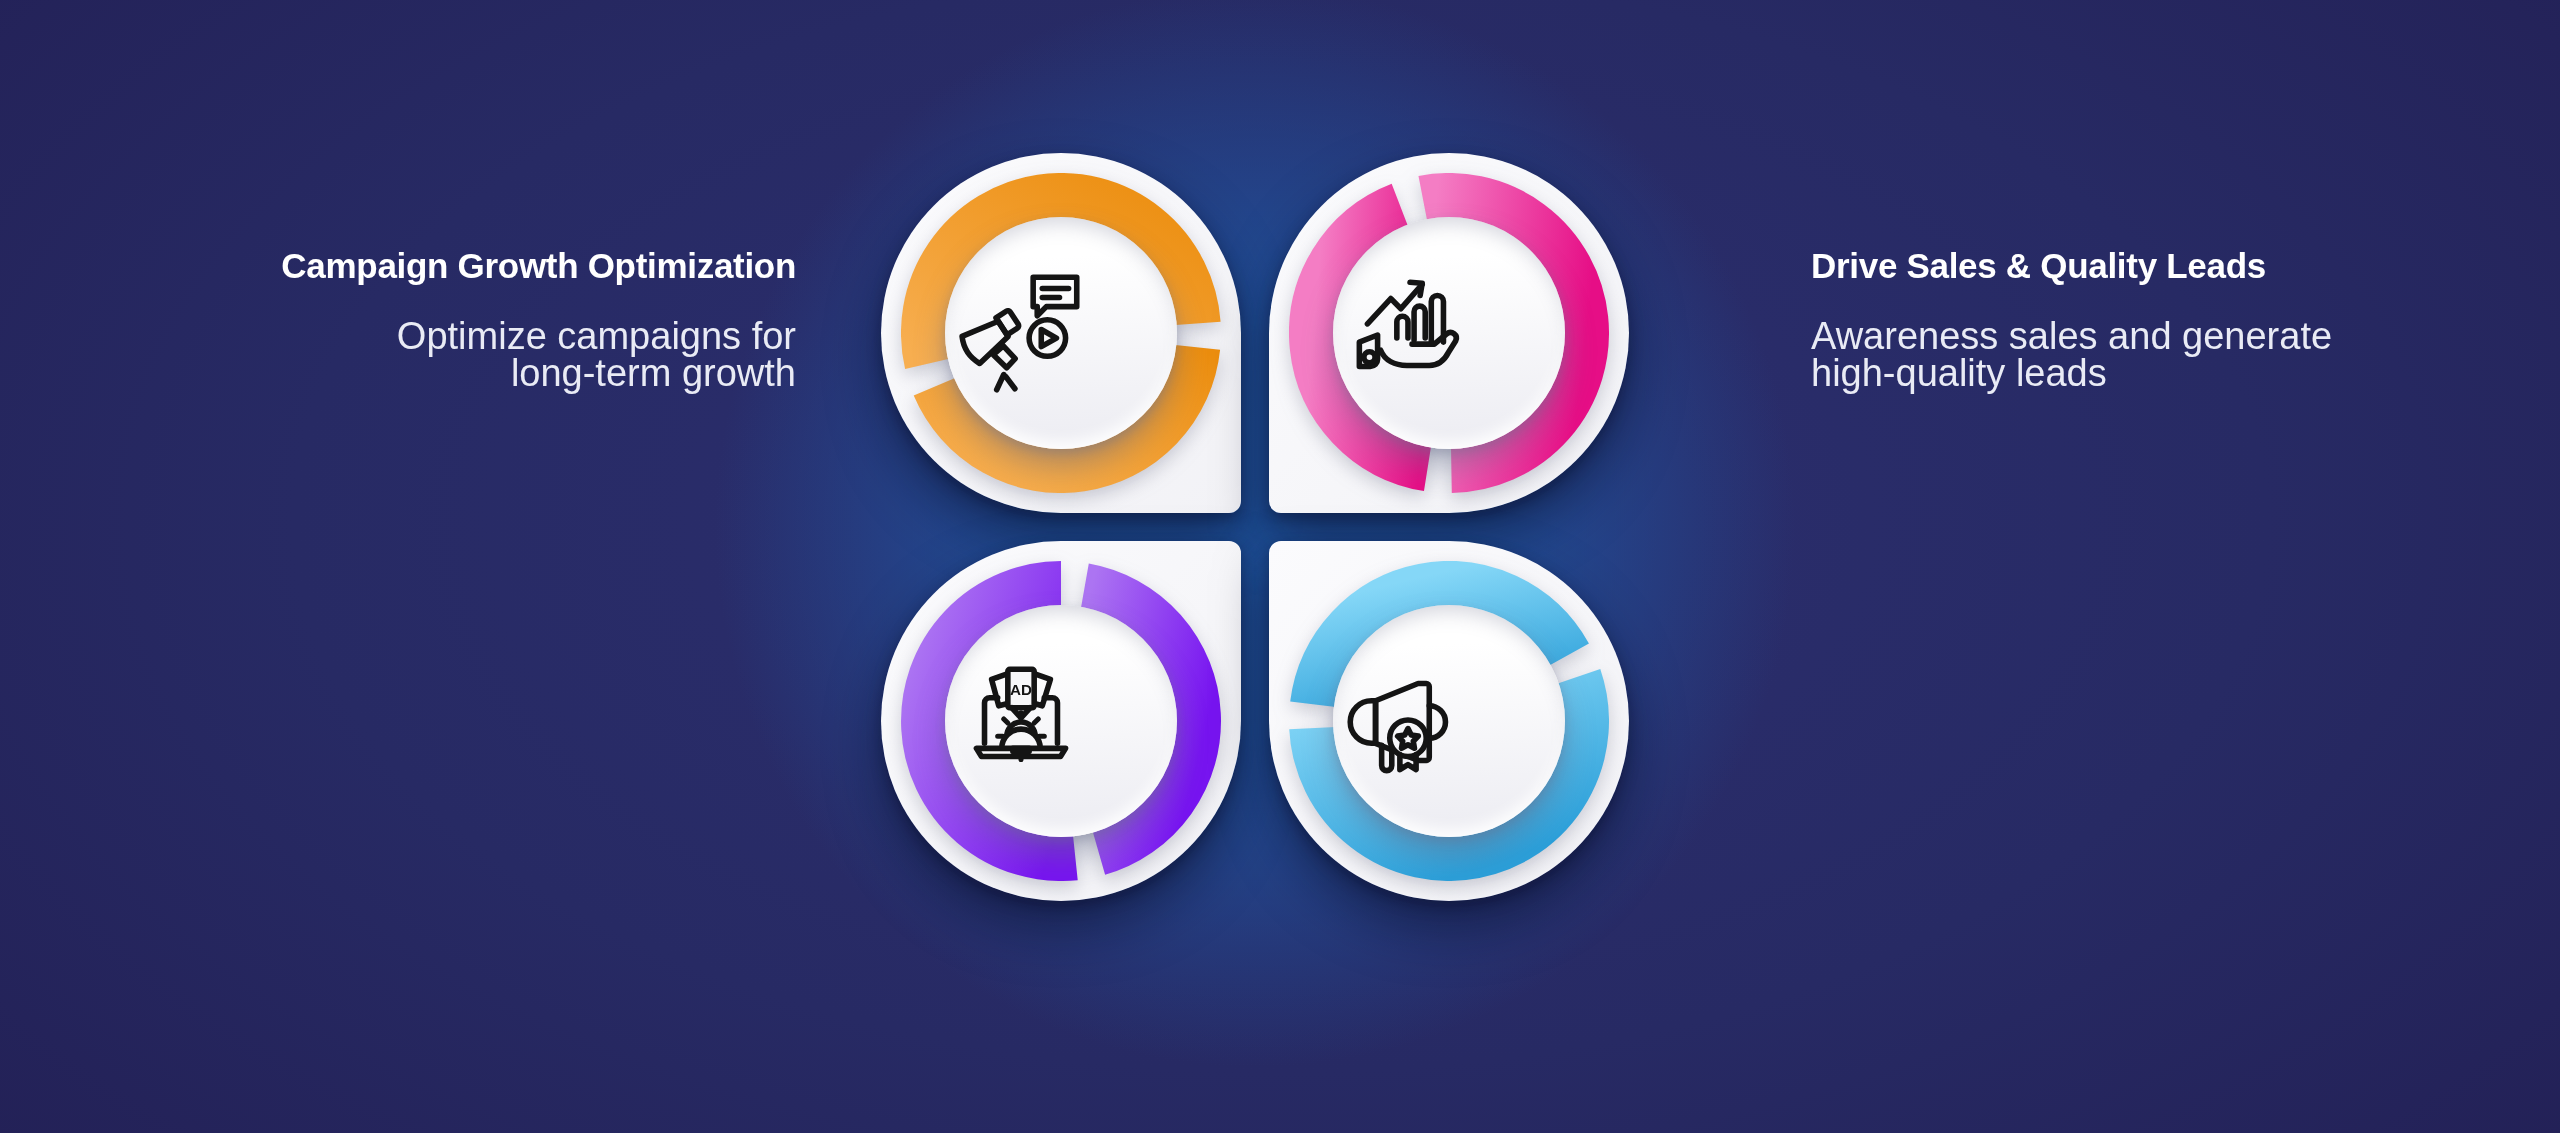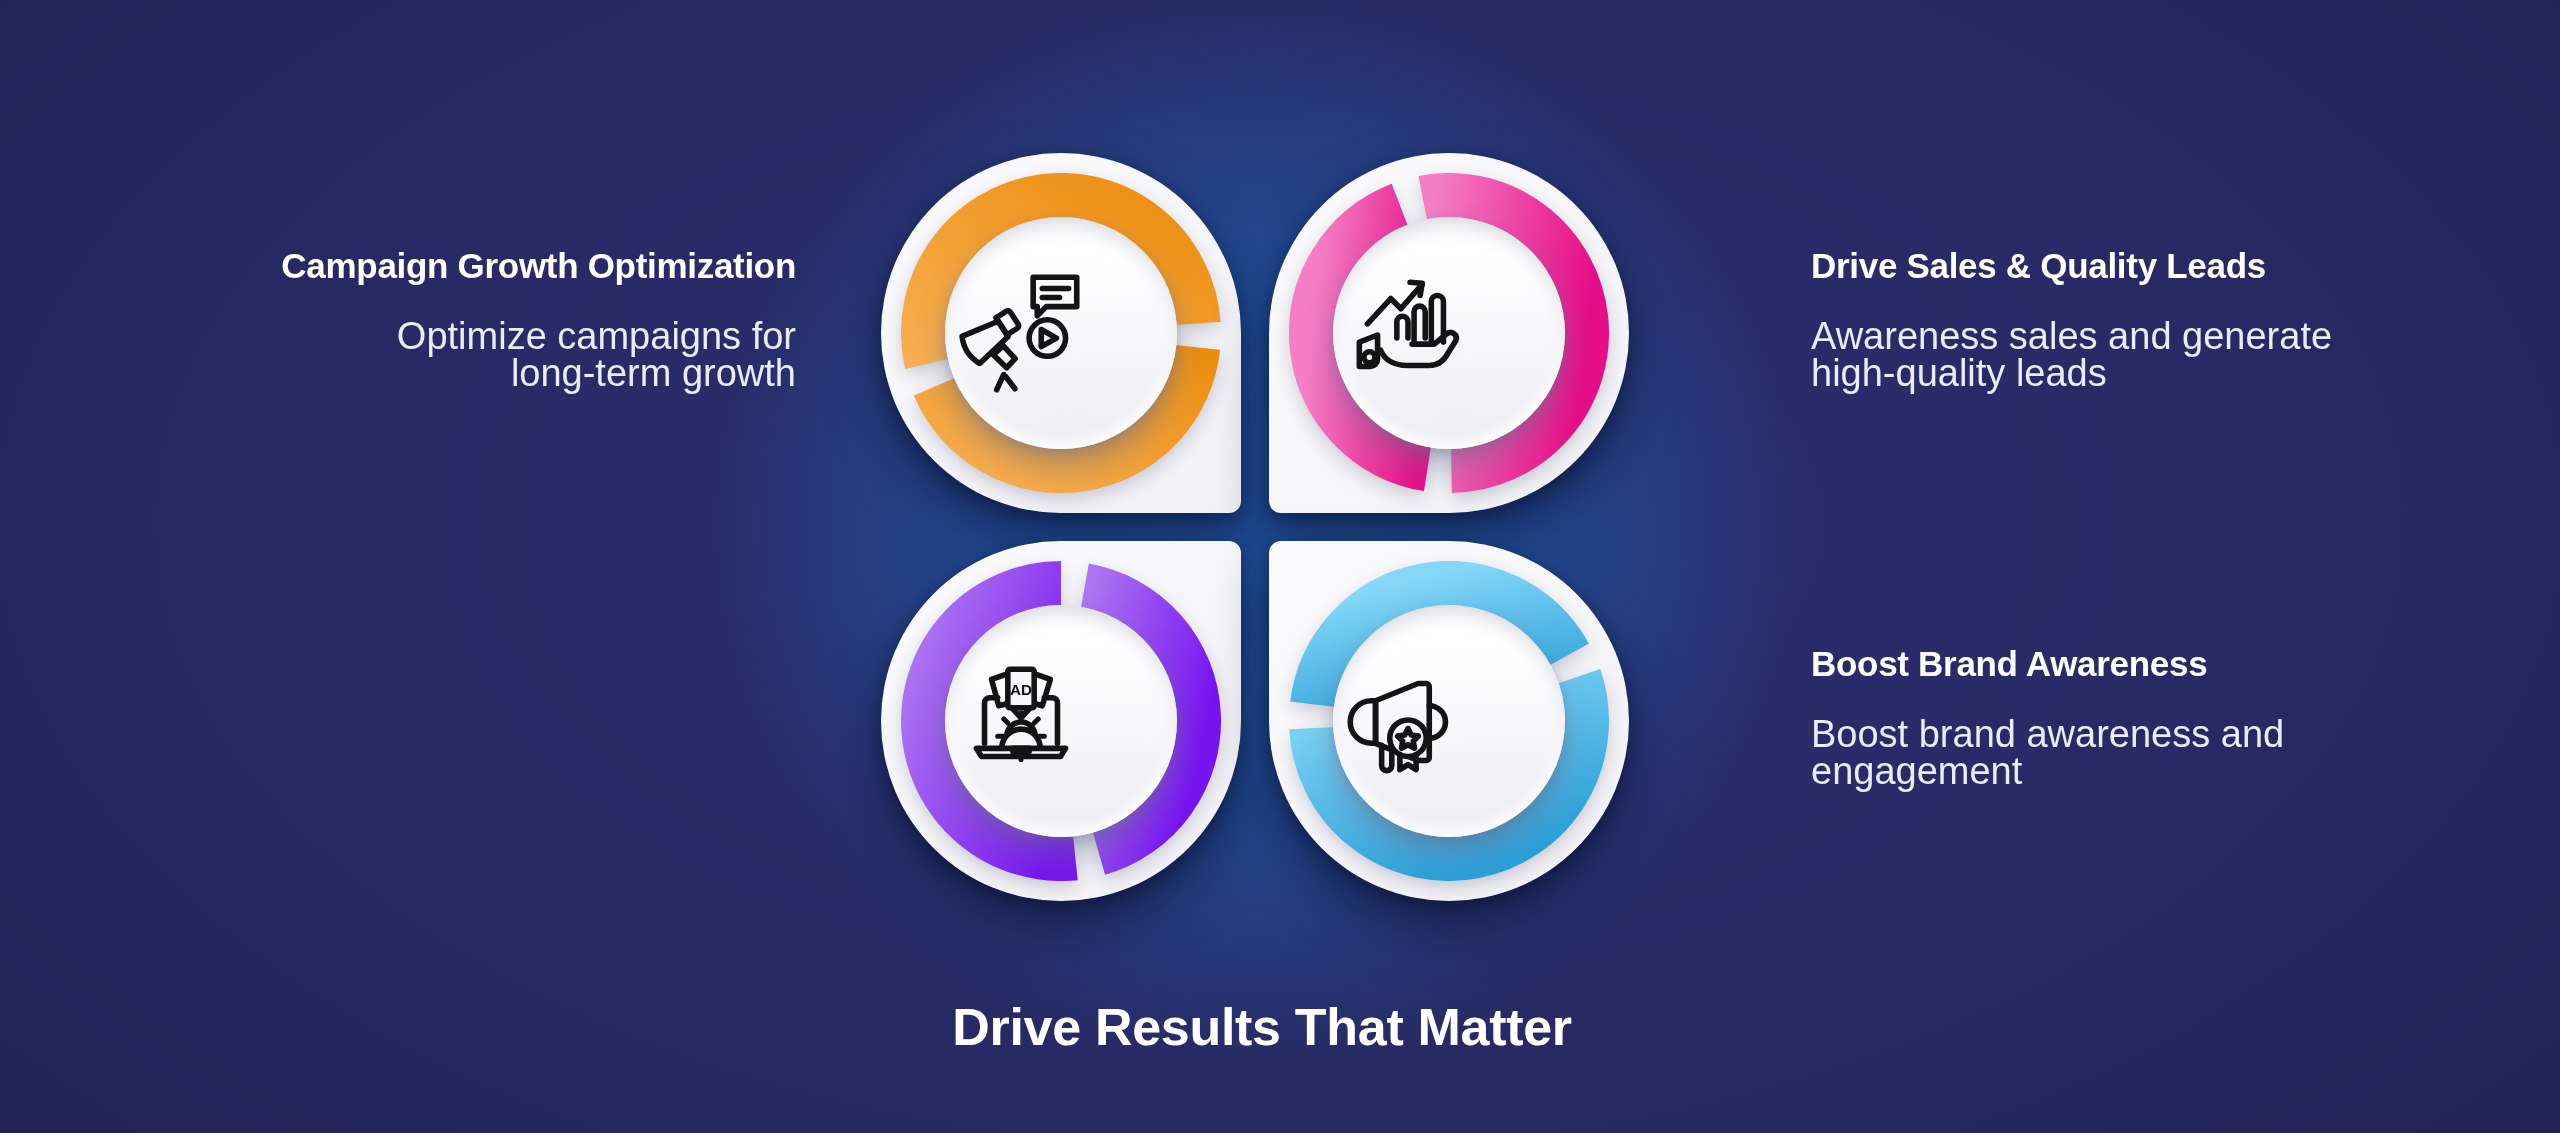--- a/index.html
+++ b/index.html
@@ -44,25 +44,20 @@
   <div class="tblock col-left row-top">
     <h2>Campaign Growth Optimization</h2>
     <p>Optimize campaigns for
 long-term growth</p>
   </div>
 
   <div class="tblock col-right row-top">
     <h2>Drive Sales &amp; Quality Leads</h2>
     <p>Awareness sales and generate
 high-quality leads</p>
-  </div>
-  <div class="tblock col-right row-bottom">
-    <h2>Boost Brand Awareness</h2>
-    <p>Boost brand awareness and
-engagement</p>
   </div>
 
   <div class="shape tl">
     <svg class="ring" width="320" height="320" viewBox="0 0 320 320">
         <defs>
           <linearGradient id="ringgrad0" x1="0" y1="1" x2="1" y2="0">
             <stop offset="0" stop-color="#F7AE50"></stop>
             <stop offset="1" stop-color="#EC8E0F"></stop>
           </linearGradient>
         </defs>
@@ -157,14 +152,13 @@
         <path d="M42 55 L84 38 h8 a3 3 0 0 1 3 3 v70 a3 3 0 0 1 -3 3 h-8 L42 97 z"></path>
         <path d="M95 60 a14 14 0 0 1 0 32"></path>
         <path d="M48 99 v20 a5 5 0 0 0 10 0 v-14"></path>
         <circle cx="74" cy="92" r="18" fill="#F7F7F9"></circle>
         <path d="M74 82.5 l3.2 6.4 l7 1 l-5 5 l1.2 7 l-6.4 -3.4 l-6.4 3.4 l1.2 -7 l-5 -5 l7 -1 z"></path>
         <path d="M66 108 v15 l8 -5 l8 5 v-15"></path>
       </svg>
     </div>
   </div>
 
-  <h1 class="footer-title">Drive Results That Matter</h1>
 </div>
 
 </body></html>

